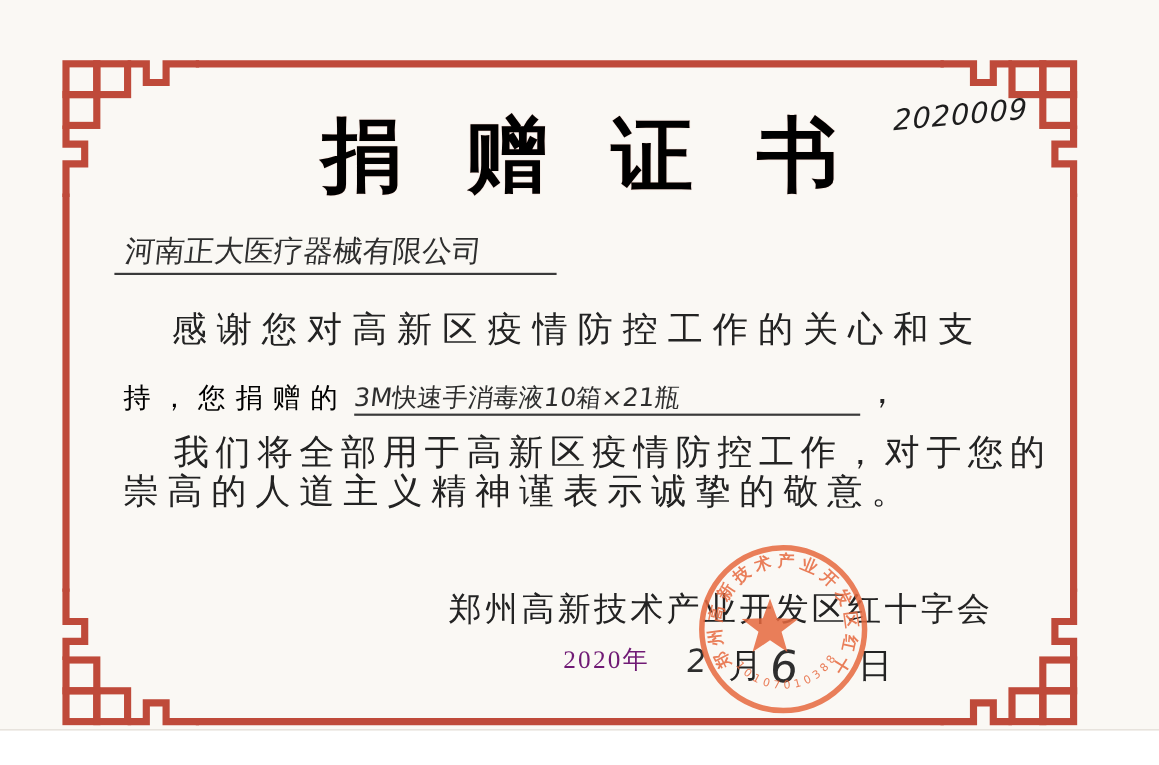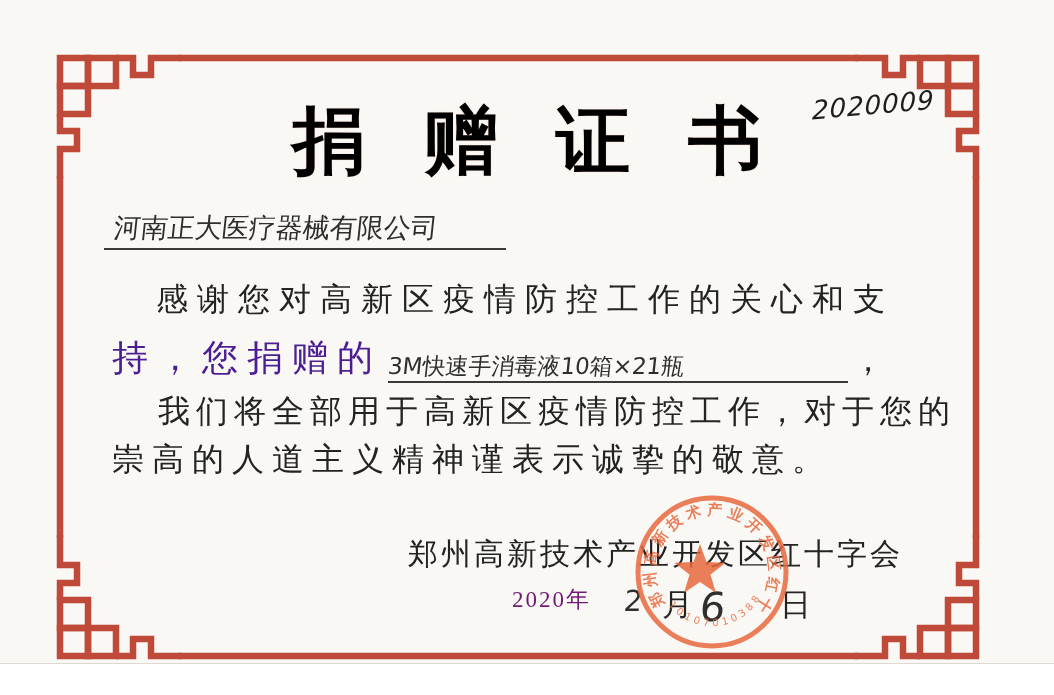--- a/index.html
+++ b/index.html
@@ -32,29 +32,29 @@
   .recipient-wrap{
     top:204px;left:104px;width:402px;height:44px;
     border-bottom:2px solid #3a3a3a;
   }
   .recipient-wrap .handwriting{
     display:inline-block;font-size:27px;margin-left:10px;margin-top:6px;
   }
   .body-line{font-size:32px;color:#232323;}
   .line1{top:278px;left:156px;letter-spacing:9px;font-family:Liberation Mono, monospace;}
   .line2{top:334px;left:112px;display:flex;align-items:flex-end;}
-  .line2 .prefix{font-size:36px;color:#4c1d95;letter-spacing:9px;}
+  .line2 .prefix{font-size:25px;color:#000000;letter-spacing:9px;}
   .line2 .fill-blank{
     display:inline-block;width:460px;border-bottom:2px solid #3a3a3a;
     margin-left:6px;height:40px;
   }
   .line2 .fill-blank .handwriting{display:inline-block;font-size:23px;margin-top:10px;}
   .line2 .comma{font-size:32px;color:#232323;margin-left:4px;}
   .line3{top:390px;left:112px;letter-spacing:6px;margin-left:46px;}
-  .line4{top:438px;left:112px;letter-spacing:8px;font-family:Liberation Serif, serif;}
+  .line4{top:425px;left:112px;letter-spacing:8px;font-family:Liberation Serif, serif;}
   .issuer{top:534px;left:408px;font-size:30px;letter-spacing:3px;color:#232323;}
   .date-row{top:584px;left:512px;height:44px;}
   .date-row span{position:absolute;top:0;}
   .y-label{left:0;font-size:23px;letter-spacing:2px;color:#701a75;}
   .m-value{left:112px;font-size:29px;top:6px;}
   .m-label{left:150px;font-size:31px;color:#232323;}
   .d-value{left:188px;font-size:40px;top:-6px;}
   .d-label{left:268px;font-size:31px;color:#232323;}
 </style>
 </head>

